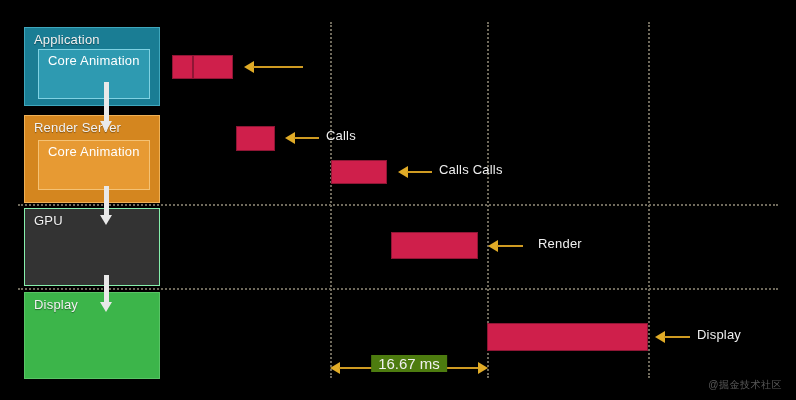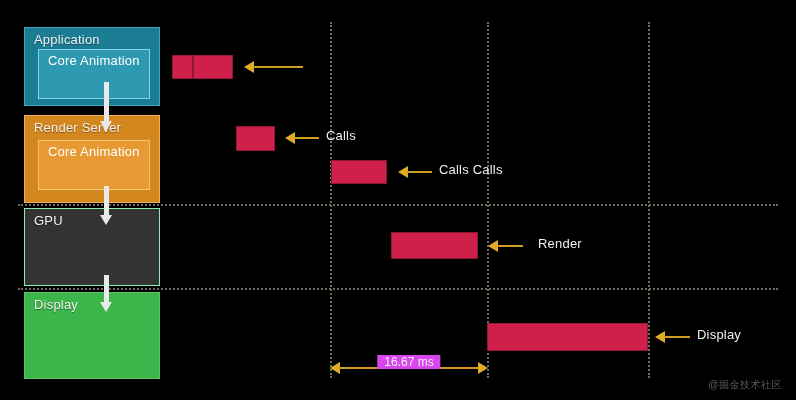--- a/index.html
+++ b/index.html
@@ -64,21 +64,21 @@
   #span{position:absolute;left:330px;top:360px;width:158px;height:16px;}
   #span .sbar{position:absolute;left:9px;right:9px;top:7px;height:2px;
       background:#cf9b22;}
   #span .ahead-l{position:absolute;left:0;top:2px;width:0;height:0;
       border-top:6px solid transparent;border-bottom:6px solid transparent;
       border-right:10px solid #e0ab27;}
   #span .ahead-r{position:absolute;right:0;top:2px;width:0;height:0;
       border-top:6px solid transparent;border-bottom:6px solid transparent;
       border-left:10px solid #e0ab27;}
   #span .slabel{position:absolute;left:50%;top:-5px;transform:translateX(-50%);
-      background:#d946ef;padding:0 7px;font-size:12px;color:#f0f0f0;
+      background:#4d7c0f;padding:0 7px;font-size:15px;color:#f0f0f0;
       white-space:nowrap;}
 
   #watermark{position:absolute;right:14px;bottom:8px;font-size:10px;
       color:#6a6a6a;letter-spacing:.5px;opacity:.85;}
 </style>
 </head>
 <body>
 
 <div id="stage">
 

